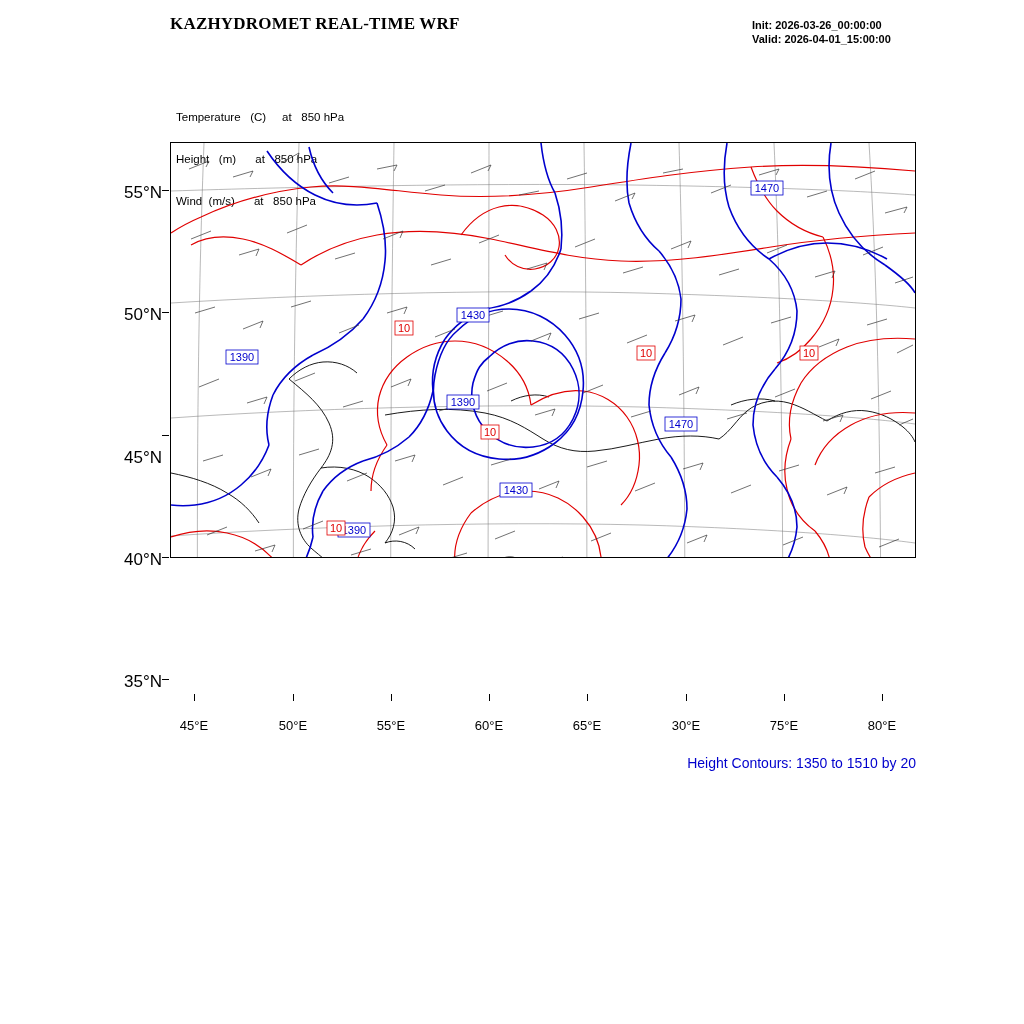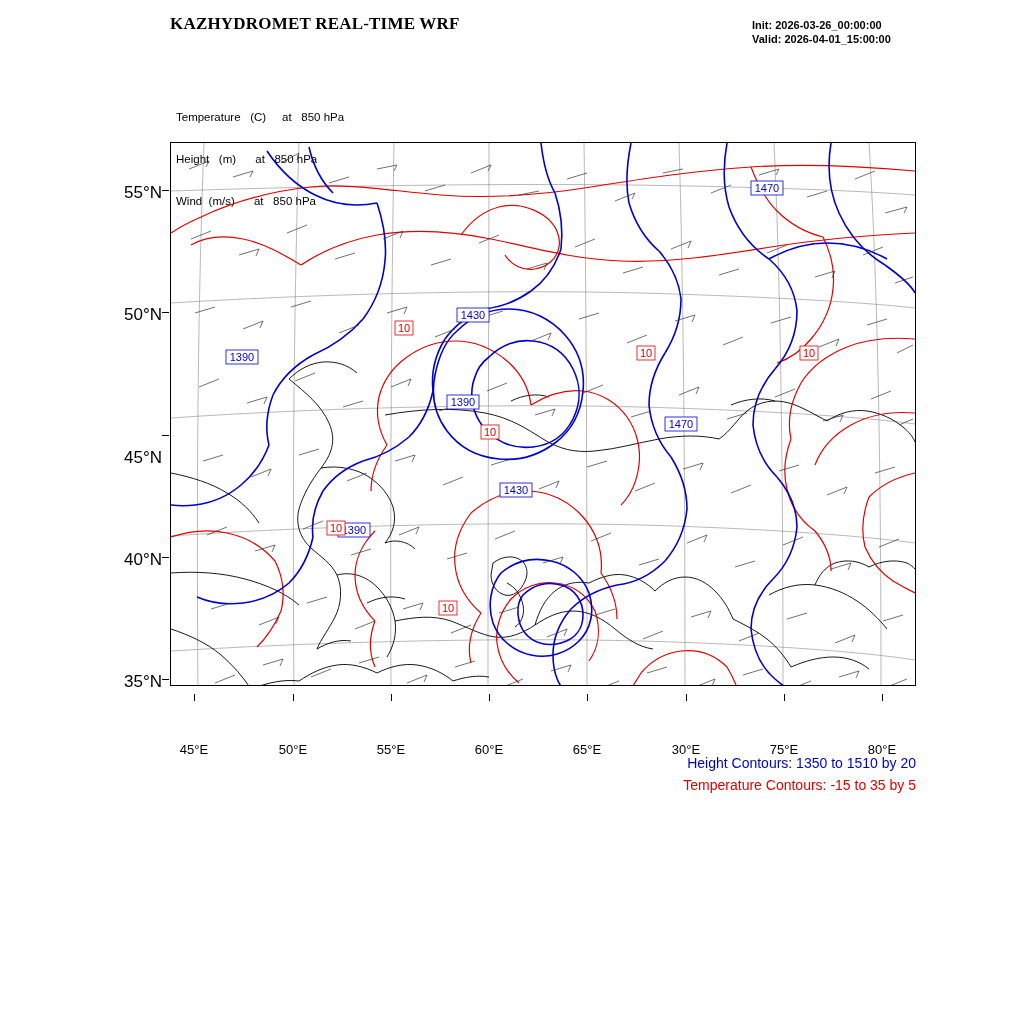--- a/index.html
+++ b/index.html
@@ -61,40 +61,39 @@
     position: absolute;
     left: 170px;
     top: 142px;
     width: 746px;
     height: 552px;
   }
   .plot-frame {
     position: absolute;
     left: 0; top: 0;
     width: 746px;
-    height: 544px;
+    height: 416px;
     border: 1px solid #000;
     box-sizing: border-box;
     overflow: hidden;
   }
   svg.map { display: block; }
 
   .ylab {
     position: absolute;
     font-size: 17px;
     text-align: right;
     width: 62px;
   }
   .xlab {
     position: absolute;
     font-size: 13px;
     text-align: center;
     width: 70px;
     top: 718px;
-    margin-top: 24px;
   }
   .tick-v {
     position: absolute;
     background: #000;
     width: 1px;
     height: 7px;
   }
   .tick-h {
     position: absolute;
     background: #000;
@@ -490,16 +489,15 @@
   <div class="xlab" style="left:258px;">50°E</div>
   <div class="xlab" style="left:356px;">55°E</div>
   <div class="xlab" style="left:454px;">60°E</div>
   <div class="xlab" style="left:552px;">65°E</div>
   <div class="xlab" style="left:651px;">30°E</div>
   <div class="xlab" style="left:749px;">75°E</div>
   <div class="xlab" style="left:847px;">80°E</div>
 
   <div class="legend">
     <div class="h">Height Contours: 1350 to 1510 by 20</div>
-    <div class="t">Temperature Contours: -15 to 35 by 5</div>
   </div>
 
 </div>
 
 </body></html>

